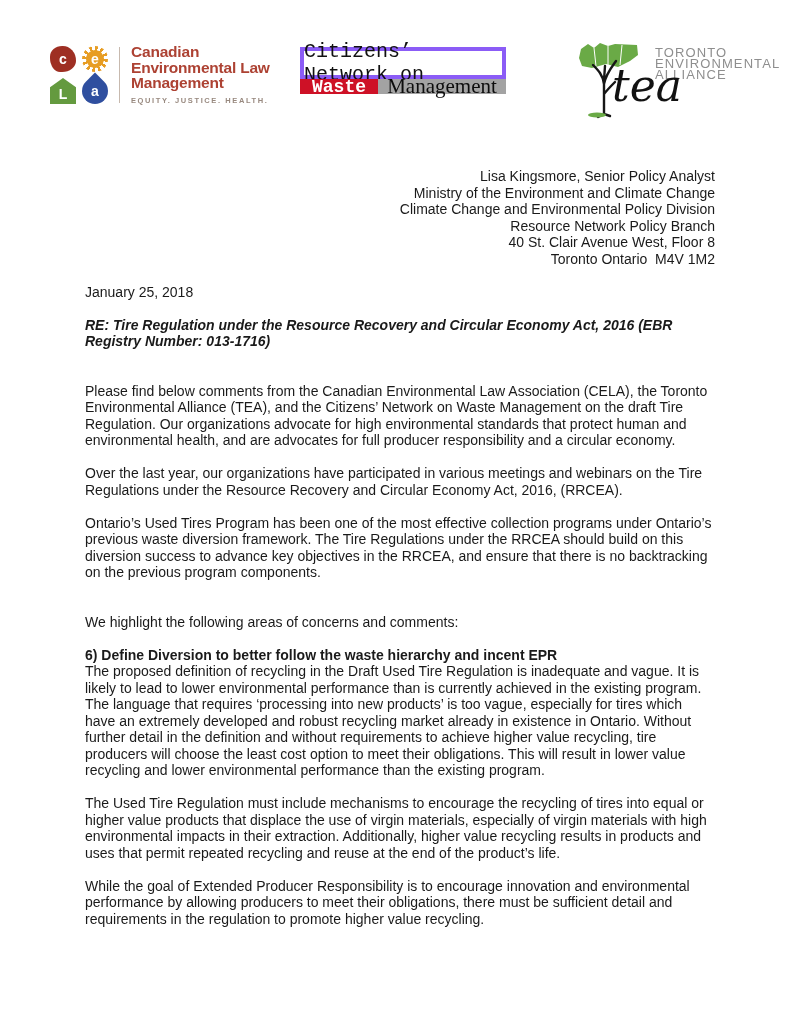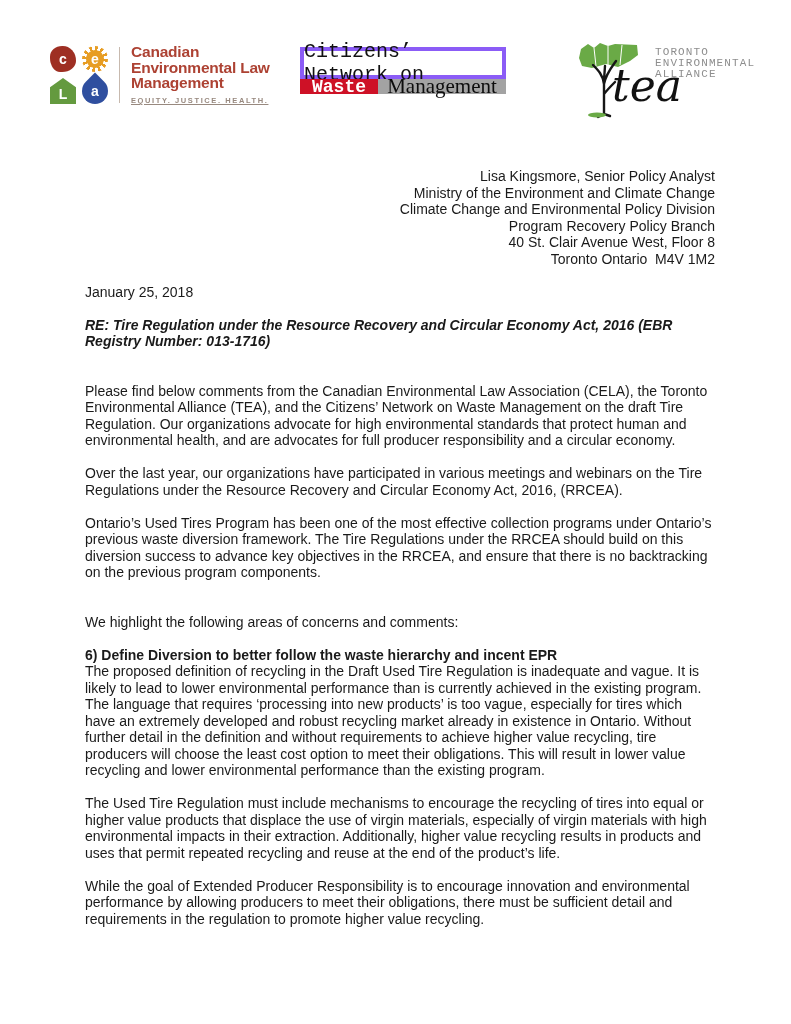--- a/index.html
+++ b/index.html
@@ -17,37 +17,37 @@
   .cicon-leaf{background:#9e2f23;border-radius:48% 52% 55% 40%/42% 58% 45% 55%;}
   .cicon-sun .rays{position:absolute;inset:0;border-radius:50%;
          background:repeating-conic-gradient(#e79d24 0deg 14deg,rgba(0,0,0,0) 14deg 30deg);}
   .cicon-sun .core{position:absolute;left:4px;top:4px;width:18px;height:18px;border-radius:50%;background:#e79d24;}
   .cicon-sun span{position:relative;z-index:1;}
   .cicon-house{background:#649a3f;clip-path:polygon(50% 0,100% 36%,100% 100%,0 100%,0 36%);padding-top:5px;box-sizing:border-box;}
   .cicon-drop{background:#2f4f9f;border-radius:0 50% 50% 50%;transform:rotate(45deg);}
   .cicon-drop span{transform:rotate(-45deg);}
   .cela-divider{width:1px;height:56px;background:#c7b9ae;margin-right:11px;margin-top:3px;}
   .cela-title{color:#ad4233;font-size:15.5px;line-height:15.5px;font-weight:600;letter-spacing:-0.2px;}
-  .cela-tagline{color:#98897f;font-size:7.5px;font-weight:bold;letter-spacing:1.6px;margin-top:5px;text-decoration:underline;}
+  .cela-tagline{color:#98897f;font-size:7.5px;font-weight:bold;letter-spacing:1.6px;margin-top:5px;}
 
   
   .cnwm{position:absolute;left:300px;top:47px;width:206px;}
   .cnwm-top{box-sizing:border-box;height:32px;border:4px solid #8b5cf6;background:#fff;
             display:flex;align-items:center;justify-content:center;
             font-family:Liberation Mono, monospace;font-size:20px;color:#111;}
   .cnwm-bottom{display:flex;height:15px;}
   .cnwm-waste{width:78px;background:#ce1126;color:#ffffff;display:flex;align-items:center;justify-content:center;
               font-family:"Liberation Mono",monospace;font-weight:bold;font-size:18px;}
   .cnwm-mgmt{flex:1;background:#a3a3a3;color:#0d0d0d;display:flex;align-items:center;justify-content:center;
              font-family:"Liberation Serif",serif;font-size:21px;}
 
   
   .tea{position:absolute;left:578px;top:36px;width:150px;height:84px;}
   .tea svg{position:absolute;left:0;top:0;}
-  .tea-org{position:absolute;left:77px;top:11px;color:#8e8e8e;font-size:11px;letter-spacing:1.1px;line-height:11px;font-family:Liberation Mono, monospace;}
+  .tea-org{position:absolute;left:77px;top:11px;color:#8e8e8e;font-size:13px;letter-spacing:1.1px;line-height:11px;}
   .tea-word{position:absolute;left:34px;top:28px;font-family:"DejaVu Serif",serif;font-style:italic;
             font-size:44px;line-height:1;color:#121212;}
 
   
   .letter{position:absolute;left:85px;top:168px;width:630px;font-size:14px;line-height:16.5px;}
   .letter p{margin:16.5px 0 0 0;}
   .addr div{white-space:pre-wrap;text-align:right;}
   .subject{font-weight:bold;font-style:italic;}
   .gap-lg{margin-top:33px !important;}
   .sec-heading{font-size:14px;font-weight:bold;margin:16.5px 0 0 0;line-height:16.5px;}
@@ -108,21 +108,21 @@
       </div>
       <div class="tea-word">tea</div>
     </div>
   </div>
 
   <div class="letter">
     <div class="addr">
       <div>Lisa Kingsmore, Senior Policy Analyst</div>
       <div>Ministry of the Environment and Climate Change</div>
       <div>Climate Change and Environmental Policy Division</div>
-      <div>Program Recovery Policy Branch</div>
+      <div>Resource Network Policy Branch</div>
       <div>40 St. Clair Avenue West, Floor 8</div>
       <div>Toronto Ontario  M4V 1M2</div>
     </div>
 
     <p class="date">January 25, 2018</p>
 
     <p class="subject">RE: Tire Regulation under the Resource Recovery and Circular Economy Act, 2016 (EBR Registry Number: 013-1716)</p>
 
     <p class="gap-lg">Please find below comments from the Canadian Environmental Law Association (CELA), the Toronto Environmental Alliance (TEA), and the Citizens’ Network on Waste Management on the draft Tire Regulation. Our organizations advocate for high environmental standards that protect human and environmental health, and are advocates for full producer responsibility and a circular economy.</p>
     <p>Over the last year, our organizations have participated in various meetings and webinars on the Tire Regulations under the Resource Recovery and Circular Economy Act, 2016, (RRCEA).</p>

